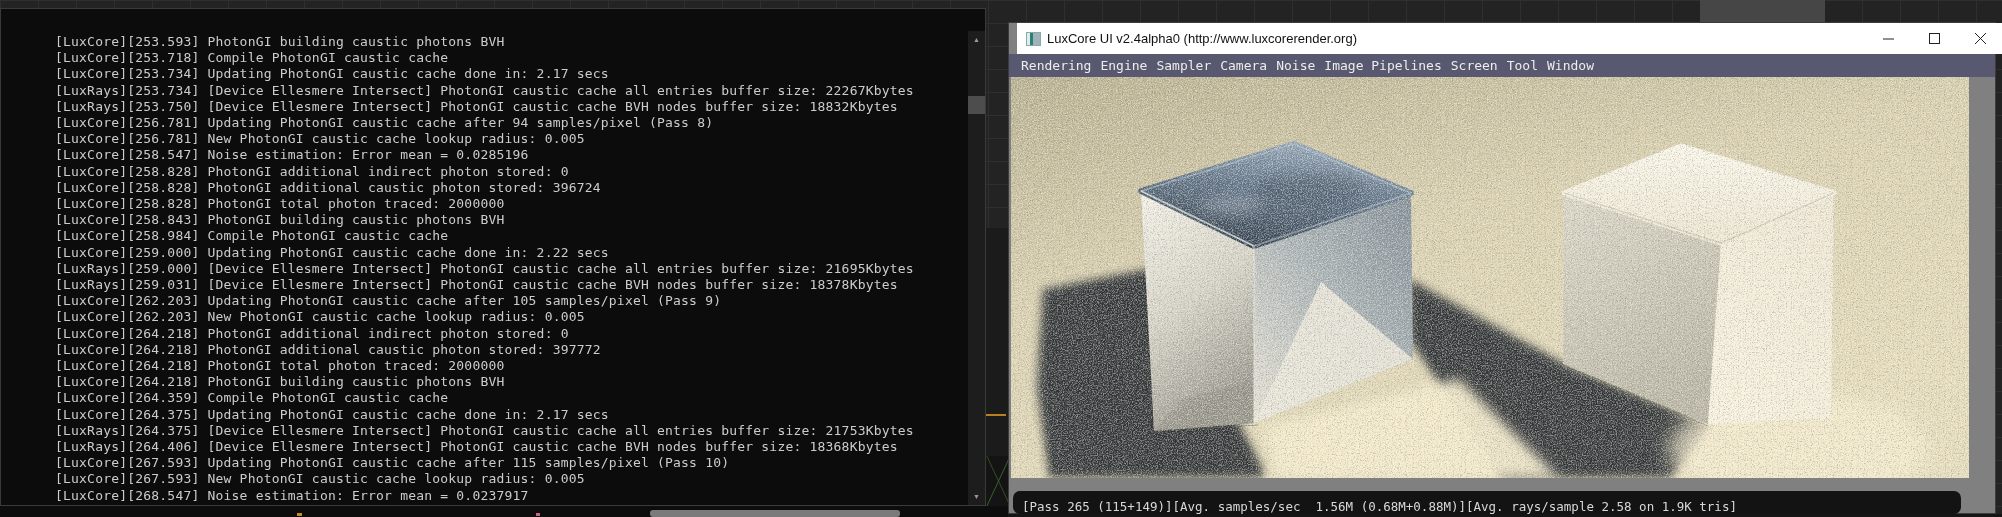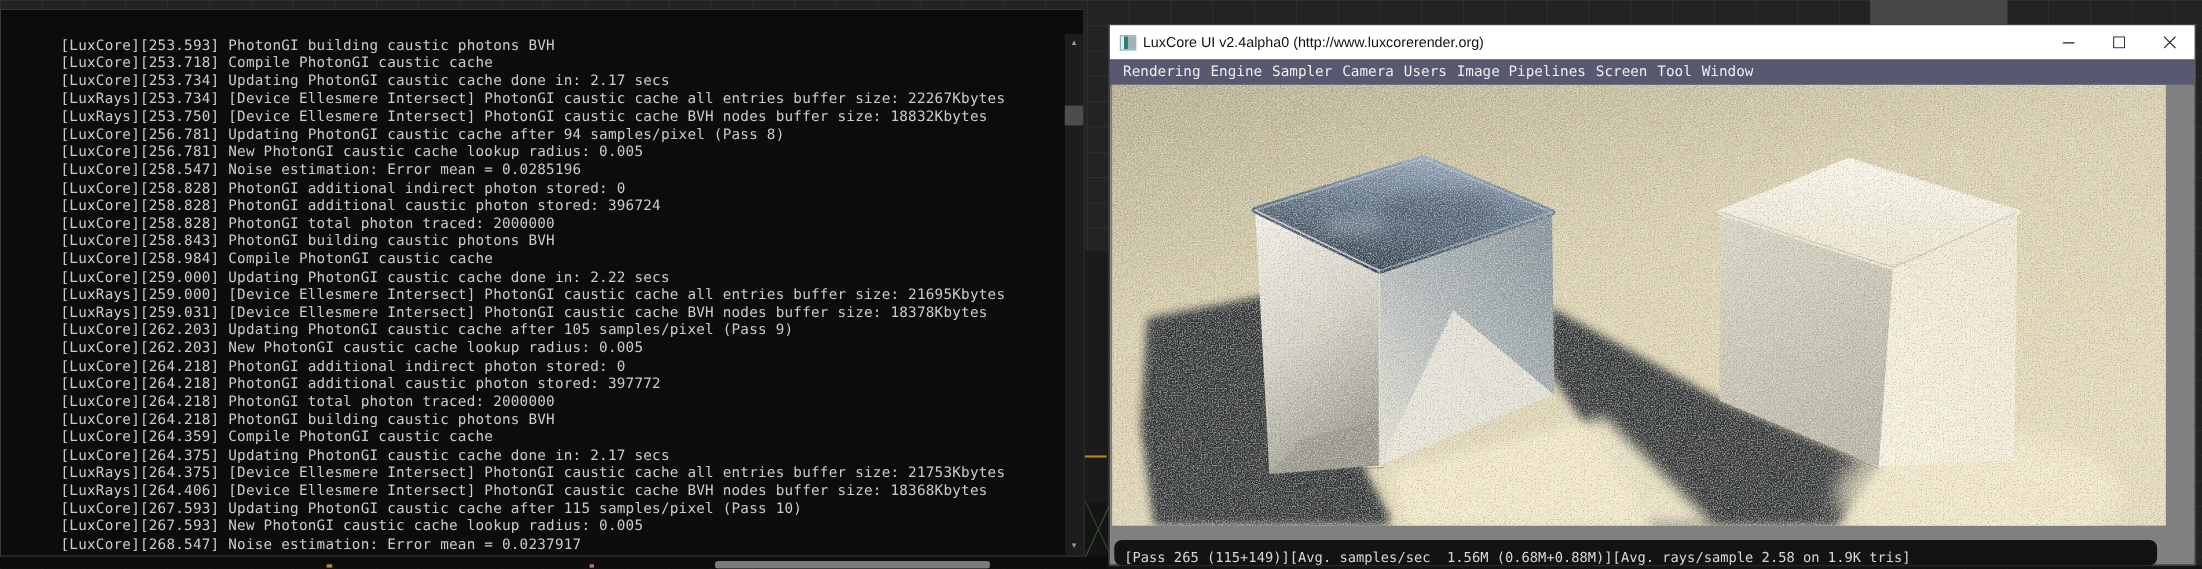--- a/index.html
+++ b/index.html
@@ -39,21 +39,21 @@
   .console-log{position:absolute;left:6px;top:3px;right:20px;
     font-family:"DejaVu Sans Mono",monospace;font-size:13px;line-height:16.2px;letter-spacing:.2px;
     color:#cccccc;white-space:pre;}
   .console-scrollbar{position:absolute;right:0;top:0;width:17px;bottom:0;background:#1d1d1d;}
   .sb-arrow{position:absolute;left:0;width:17px;height:17px;color:#9a9a9a;font-size:7px;line-height:17px;text-align:center;}
   .sb-up{top:0;} .sb-down{bottom:0;}
   .sb-thumb{position:absolute;left:0;top:65px;width:17px;height:18px;background:#4d4d4d;}
 
   
   .lux-window{left:1008px;top:22px;width:988px;height:492px;background:#808080;border:1px solid #3c3c3c;box-sizing:border-box;}
-  .lux-titlebar{position:absolute;left:0;top:0;width:100%;height:31px;background:#ffffff;display:flex;align-items:center;}
+  .lux-titlebar{position:absolute;left:8px;top:0;width:100%;height:31px;background:#ffffff;display:flex;align-items:center;}
   .lux-title{color:#111;font-size:13px;margin-left:6px;white-space:nowrap;overflow:hidden;flex:1;}
   .lux-icon{width:15px;height:14px;margin-left:9px;flex:0 0 auto;border:1px solid #8aa;box-sizing:border-box;
     background:linear-gradient(90deg,#dfeeea 0 20%, #2e7f74 20% 50%, #9fb2bc 50% 100%);}
   .lux-btn{width:46px;height:31px;display:flex;align-items:center;justify-content:center;flex:0 0 auto;}
   .lux-menubar{position:absolute;left:0;top:31px;width:100%;height:23px;background:#585870;display:flex;gap:9px;
     padding-left:12px;box-sizing:border-box;
     font-family:"DejaVu Sans Mono",monospace;font-size:13px;line-height:23px;color:#ededed;}
   .menu-item{white-space:pre;}
   .lux-render{position:absolute;left:2px;top:54px;width:958px;height:401px;}
   .lux-statusbar{position:absolute;left:4px;top:468px;width:948px;height:23px;background:#131313;border-radius:7px;
@@ -134,21 +134,21 @@
             <line x1="11" y1="0" x2="0" y2="11" stroke="#222" stroke-width="1"></line>
           </svg>
       </div>
     </div>
 
     <div class="lux-menubar">
       <span class="menu-item">Rendering</span>
       <span class="menu-item">Engine</span>
       <span class="menu-item">Sampler</span>
       <span class="menu-item">Camera</span>
-      <span class="menu-item">Users</span>
+      <span class="menu-item">Noise</span>
       <span class="menu-item">Image Pipelines</span>
       <span class="menu-item">Screen</span>
       <span class="menu-item">Tool</span>
       <span class="menu-item">Window</span>
     </div>
 
     <div class="lux-render">
       <svg width="958" height="401" viewBox="0 0 958 401">
         <defs>
           <linearGradient id="floorG" x1="0" y1="0" x2="0.6" y2="1">

